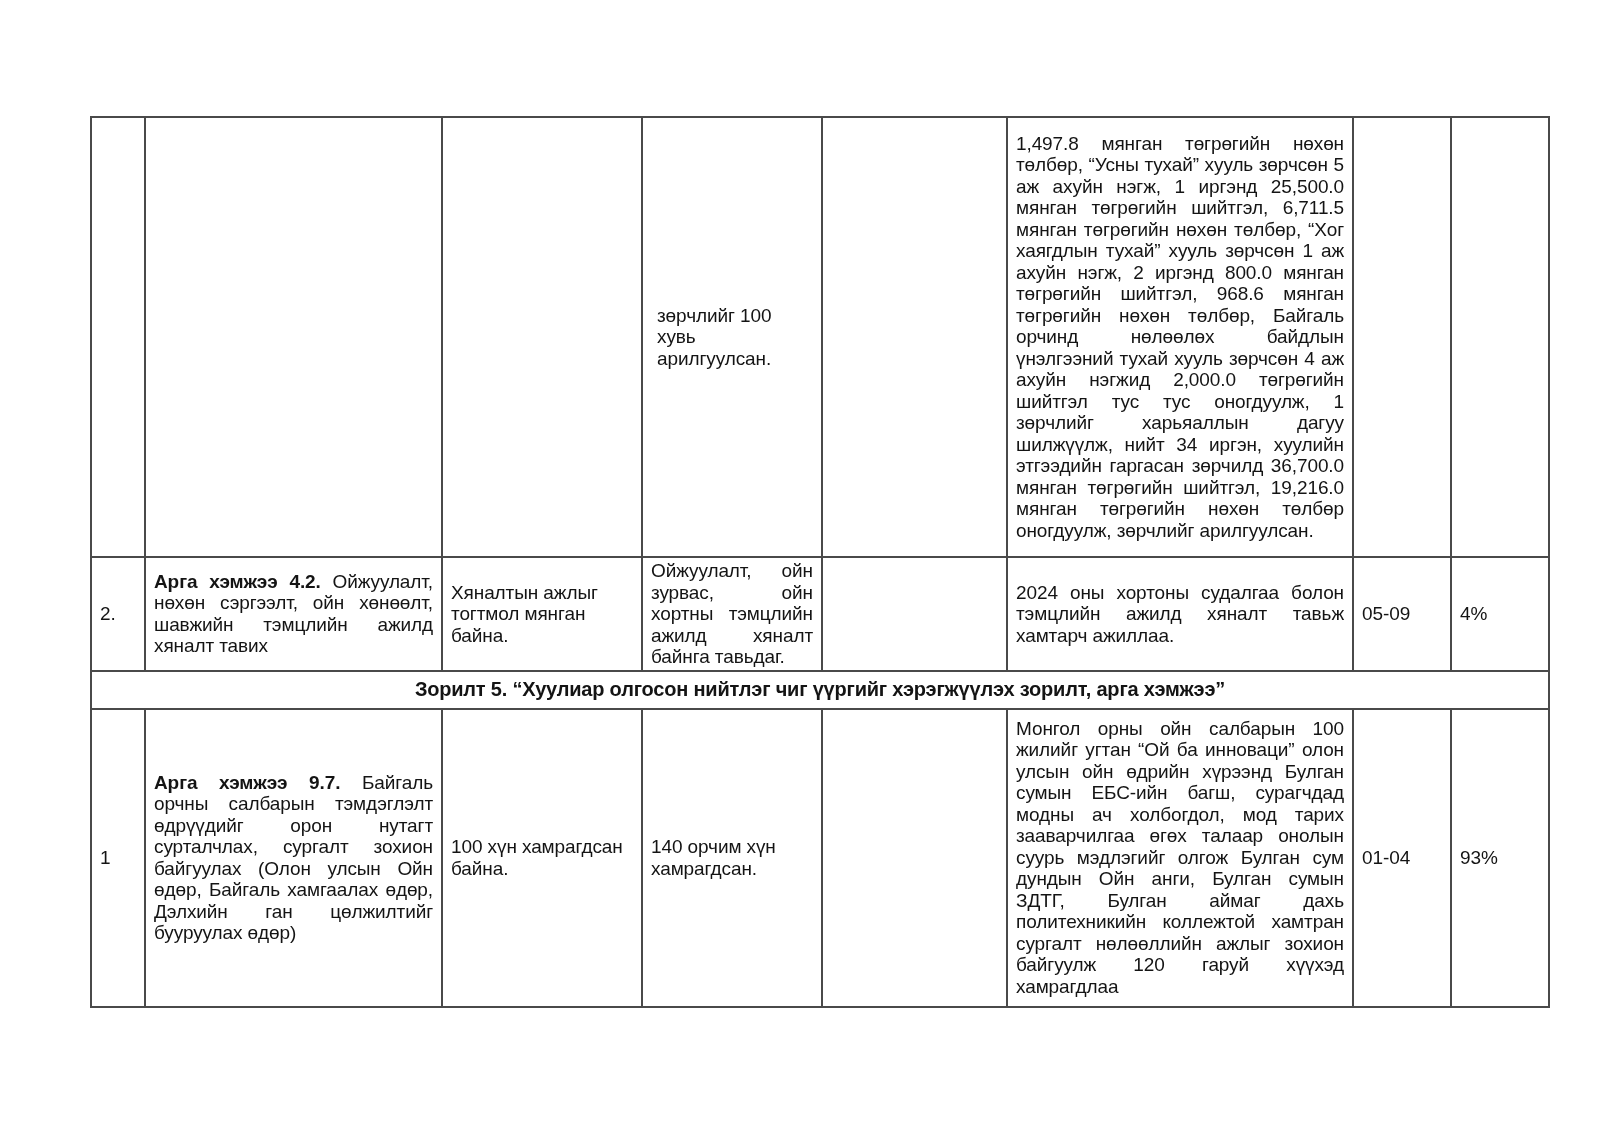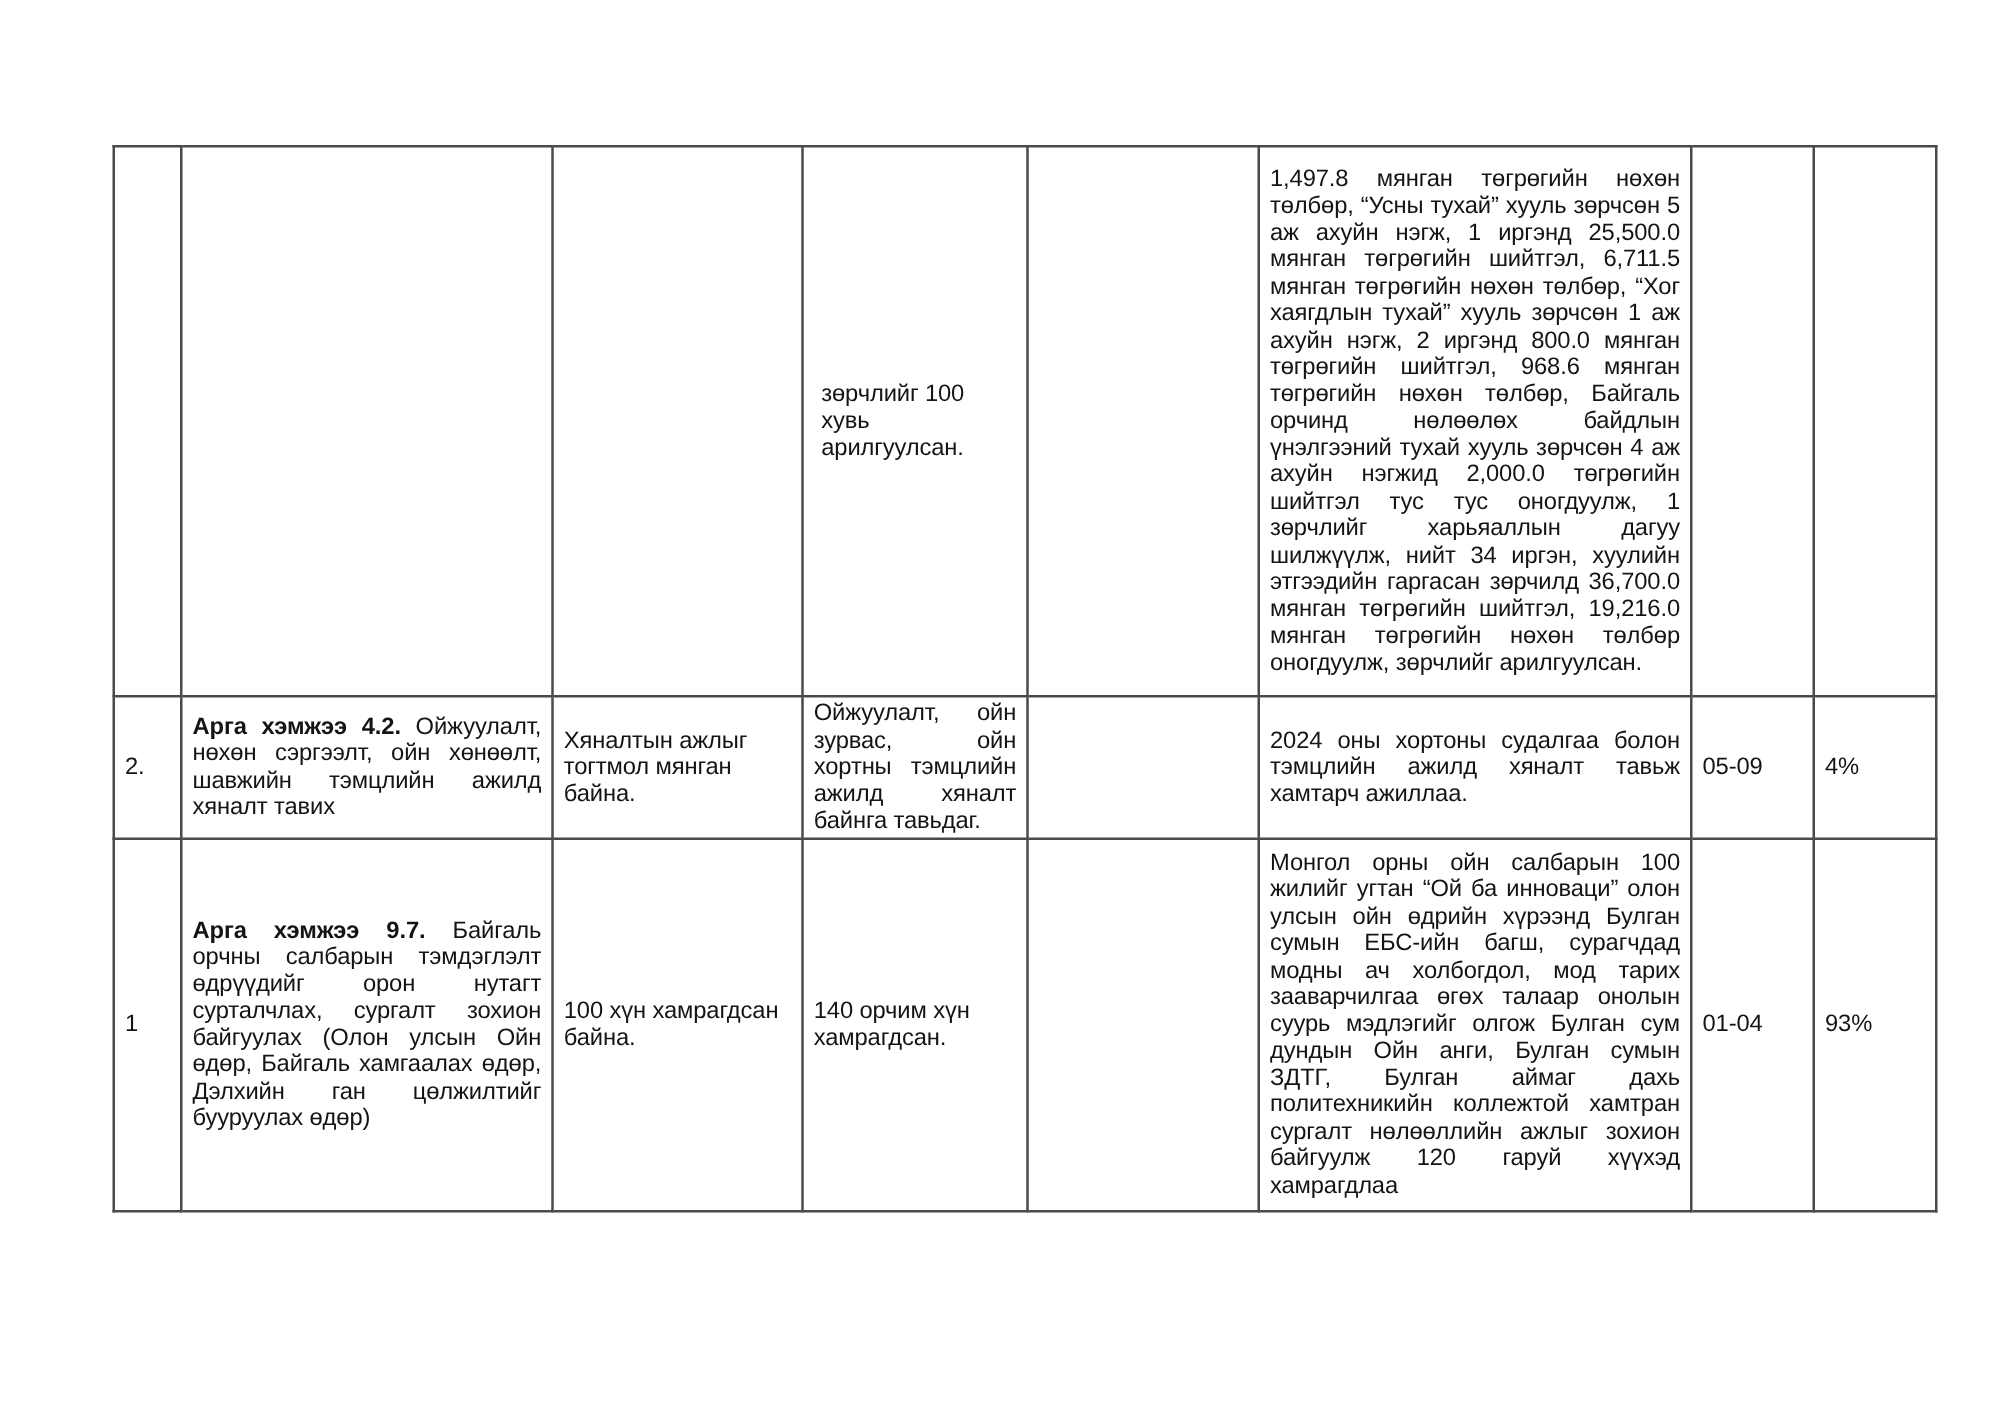--- a/index.html
+++ b/index.html
@@ -105,20 +105,25 @@
         <span>2024 оны хортоны судалгаа болон тэмцлийн ажилд хяналт тавьж хамтарч ажиллаа.</span>
       </td>
       <td class="t-ctr">
         <span>05-09</span>
       </td>
       <td class="t-ctr">
         <span>4%</span>
       </td>
     </tr>
 
+    <tr class="row-sect">
+      <td class="sect-cell" colspan="8">
+        <span>Зорилт 5. “Хуулиар олгосон нийтлэг чиг үүргийг хэрэгжүүлэх зорилт, арга хэмжээ”</span>
+      </td>
+    </tr>
 
     <tr class="row-item1">
       <td class="t-ctr">
         <span>1</span>
       </td>
       <td class="t-just">
         <span class="bold">Арга хэмжээ 9.7.</span><span> Байгаль орчны салбарын тэмдэглэлт өдрүүдийг орон нутагт сурталчлах, сургалт зохион байгуулах (Олон улсын Ойн өдөр, Байгаль хамгаалах өдөр, Дэлхийн ган цөлжилтийг бууруулах өдөр)</span>
       </td>
       <td class="t-ctr">
         <span>100 хүн хамрагдсан байна.</span>

